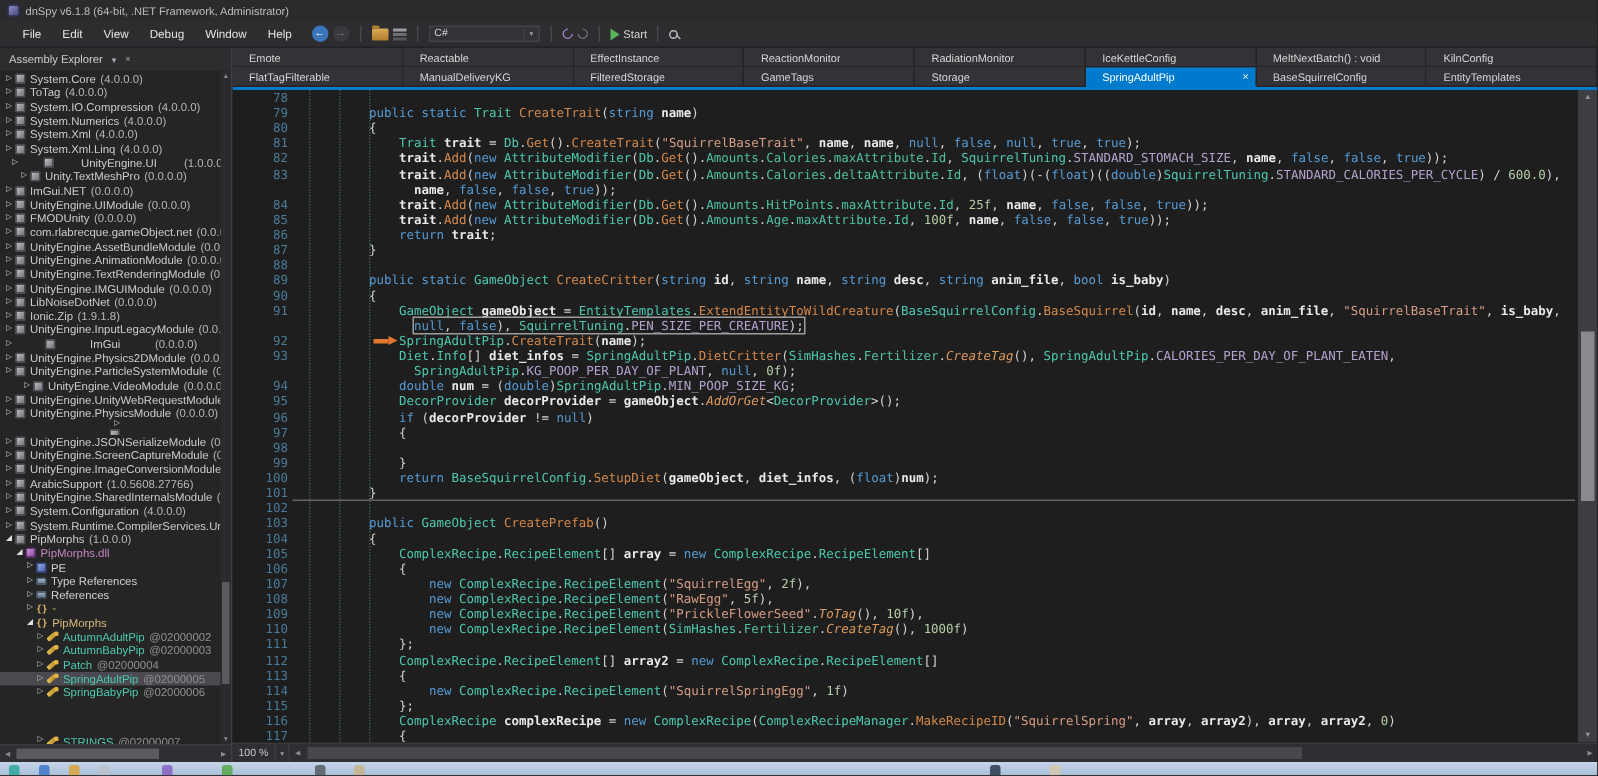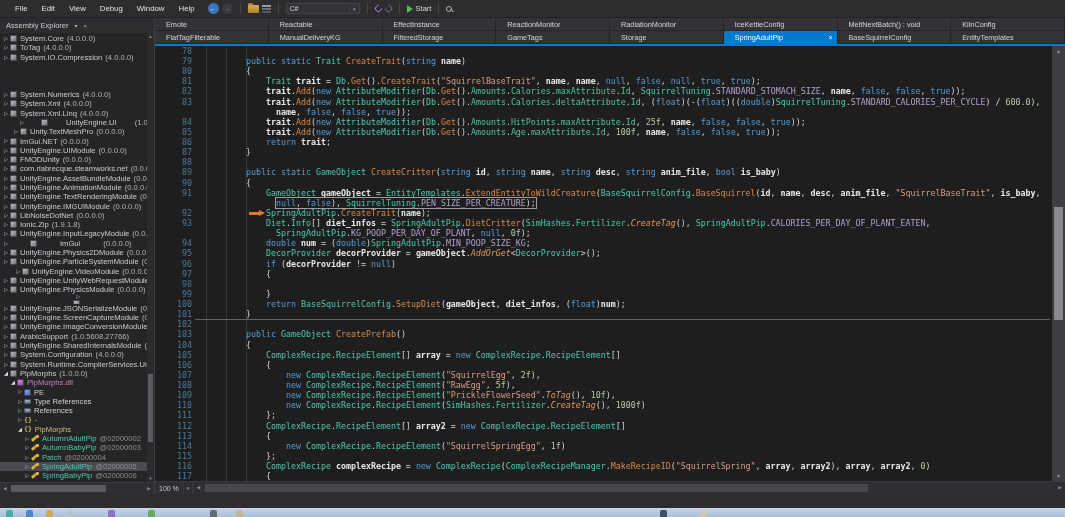--- a/index.html
+++ b/index.html
@@ -104,20 +104,24 @@
 .ed-hscroll .thumb{position:absolute;top:2px;height:8px;left:12px;width:76%;background:#47474c}
 
 .taskbar{position:absolute;left:0;right:0;bottom:0;height:9px;background:linear-gradient(180deg,#c6d5e8,#a9bfd8);overflow:hidden}
 .tkicon{position:absolute;top:2px;width:7px;height:9px;border-radius:2px;opacity:.85}
 </style>
 </head>
 <body>
 
 <div id="app">
 
+  <div class="titlebar">
+    <span class="appicon"></span>
+    <span>dnSpy v6.1.8 (64-bit, .NET Framework, Administrator)</span>
+  </div>
 
   <div class="menubar">
     <div style="display:flex">
         <div class="menu-item">File</div>
         <div class="menu-item">Edit</div>
         <div class="menu-item">View</div>
         <div class="menu-item">Debug</div>
         <div class="menu-item">Window</div>
         <div class="menu-item">Help</div>
       </div>
@@ -165,39 +169,39 @@
             <span class="ti ti-asm"></span>
             <span class="tl-asm">ToTag</span>
             <span class="tv">(4.0.0.0)</span>
           </div>
           <div class="trow" style="padding-left: 2px;">
             <span class="tw">▷</span>
             <span class="ti ti-asm"></span>
             <span class="tl-asm">System.IO.Compression</span>
             <span class="tv">(4.0.0.0)</span>
           </div>
-          <div class="trow" style="padding-left: 2px; margin-top: 28px;">
+          <div class="trow" style="padding-left: 2px;">
             <span class="tw">▷</span>
             <span class="ti ti-asm"></span>
             <span class="tl-asm">System.Numerics</span>
             <span class="tv">(4.0.0.0)</span>
           </div>
           <div class="trow" style="padding-left: 2px;">
             <span class="tw">▷</span>
             <span class="ti ti-asm"></span>
             <span class="tl-asm">System.Xml</span>
             <span class="tv">(4.0.0.0)</span>
           </div>
           <div class="trow" style="padding-left: 2px;">
             <span class="tw">▷</span>
             <span class="ti ti-asm"></span>
             <span class="tl-asm">System.Xml.Linq</span>
             <span class="tv">(4.0.0.0)</span>
           </div>
-          <div class="trow" style="padding-left: 18px; gap: 15px;">
+          <div class="trow" style="padding-left: 6px; gap: 15px;">
             <span class="tw">▷</span>
             <span class="ti ti-asm"></span>
             <span class="tl-asm">UnityEngine.UI</span>
             <span class="tv">(1.0.0.0)</span>
           </div>
           <div class="trow" style="padding-left: 12px;">
             <span class="tw">▷</span>
             <span class="ti ti-asm"></span>
             <span class="tl-asm">Unity.TextMeshPro</span>
             <span class="tv">(0.0.0.0)</span>
@@ -216,21 +220,21 @@
           </div>
           <div class="trow" style="padding-left: 2px;">
             <span class="tw">▷</span>
             <span class="ti ti-asm"></span>
             <span class="tl-asm">FMODUnity</span>
             <span class="tv">(0.0.0.0)</span>
           </div>
           <div class="trow" style="padding-left: 2px;">
             <span class="tw">▷</span>
             <span class="ti ti-asm"></span>
-            <span class="tl-asm">com.rlabrecque.steamworks.net</span>
+            <span class="tl-asm">com.rlabrecque.gameObject.net</span>
             <span class="tv">(0.0.0.0)</span>
           </div>
           <div class="trow" style="padding-left: 2px;">
             <span class="tw">▷</span>
             <span class="ti ti-asm"></span>
             <span class="tl-asm">UnityEngine.AssetBundleModule</span>
             <span class="tv">(0.0.0.0)</span>
           </div>
           <div class="trow" style="padding-left: 2px;">
             <span class="tw">▷</span>

